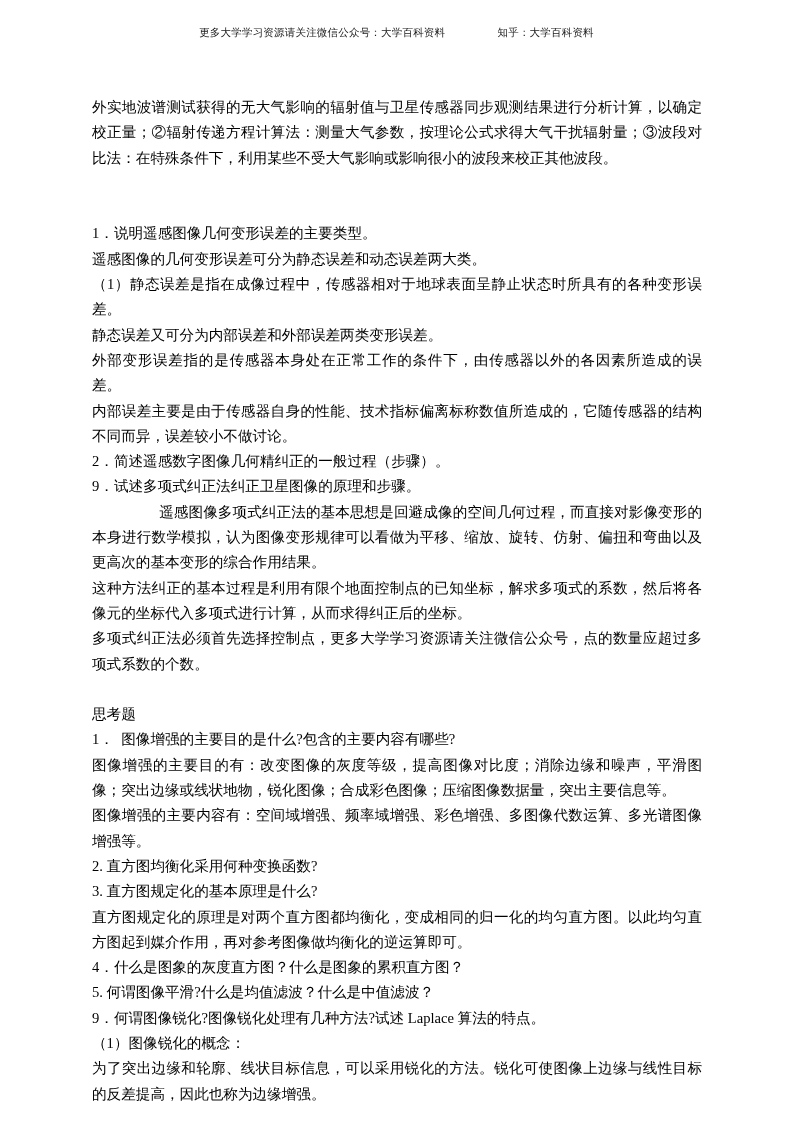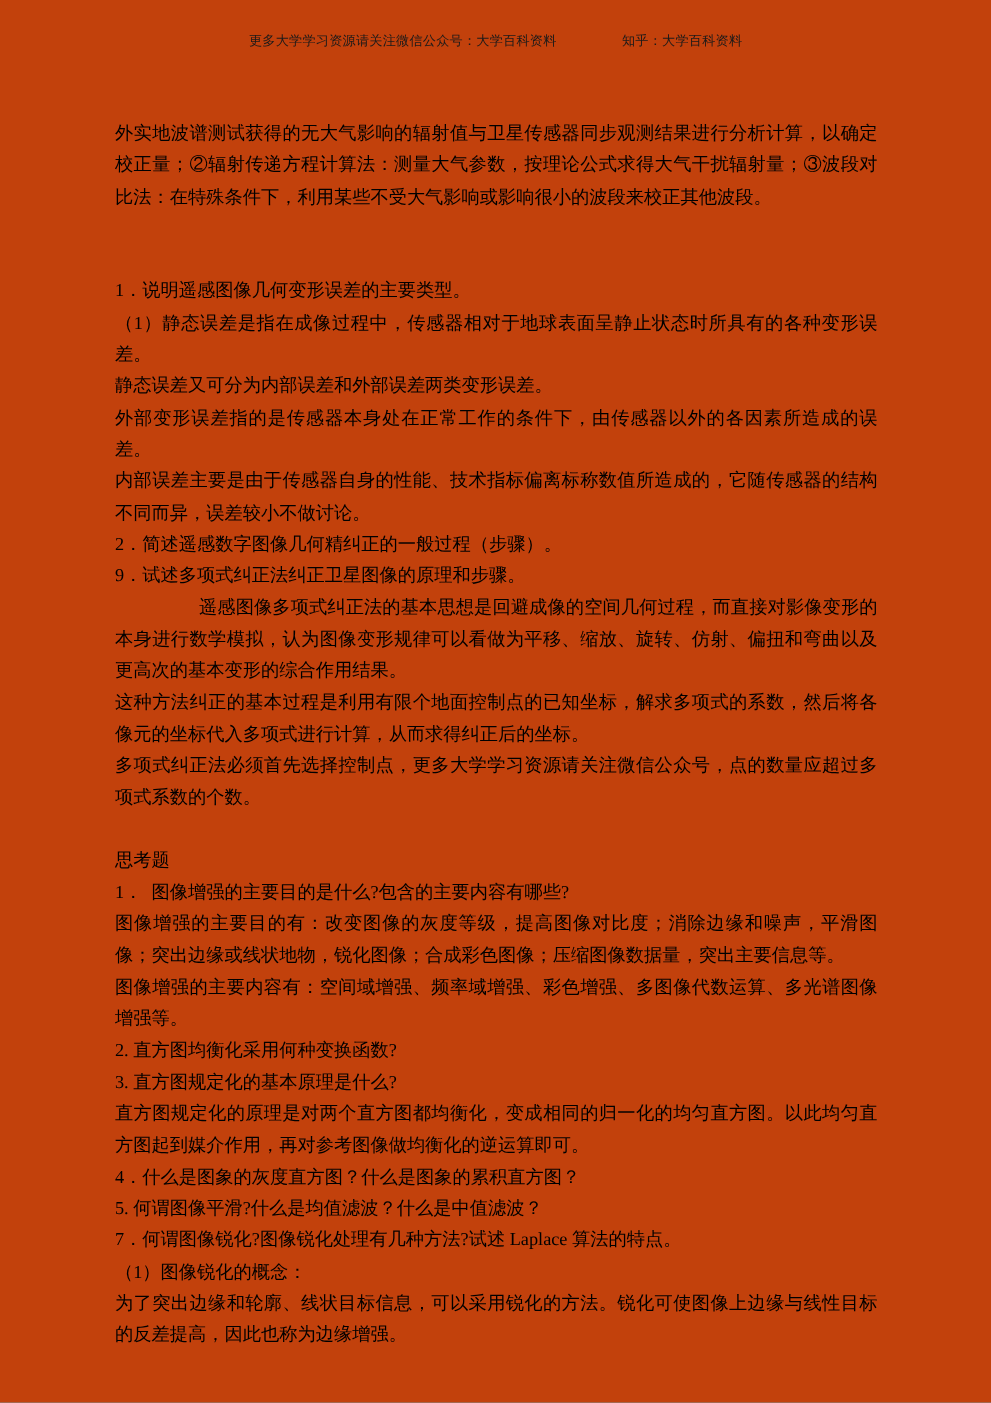--- a/index.html
+++ b/index.html
@@ -3,21 +3,21 @@
 <meta charset="utf-8">
 <style>
   html, body {
     margin: 0;
     padding: 0;
     background: #8a8a8a;
   }
   .page {
     width: 793px;
     height: 1122px;
-    background: #c2410c;
+    background: #ffffff;
     margin: 0 auto;
     position: relative;
     box-sizing: border-box;
     font-family: "Liberation Serif", "DejaVu Serif", serif;
     color: #000000;
     overflow: hidden;
   }
   .header-bar {
     position: absolute;
     top: 26px;
@@ -67,37 +67,38 @@
     <span>更多大学学习资源请关注微信公众号：大学百科资料</span>
     <span class="gap"></span>
     <span>知乎：大学百科资料</span>
   </div>
 
   <div class="body-text" id="body-text">
       <p class="indent1">外实地波谱测试获得的无大气影响的辐射值与卫星传感器同步观测结果进行分析计算，以确定校正量；②辐射传递方程计算法：测量大气参数，按理论公式求得大气干扰辐射量；③波段对比法：在特殊条件下，利用某些不受大气影响或影响很小的波段来校正其他波段。</p>
       <p class="blank"></p>
       <p class="blank"></p>
       <p class="indent1">1．说明遥感图像几何变形误差的主要类型。</p>
+      <p class="indent1">遥感图像的几何变形误差可分为静态误差和动态误差两大类。</p>
       <p class="indent1">（1）静态误差是指在成像过程中，传感器相对于地球表面呈静止状态时所具有的各种变形误差。</p>
       <p class="indent1">静态误差又可分为内部误差和外部误差两类变形误差。</p>
       <p class="indent1">外部变形误差指的是传感器本身处在正常工作的条件下，由传感器以外的各因素所造成的误差。</p>
       <p class="indent1">内部误差主要是由于传感器自身的性能、技术指标偏离标称数值所造成的，它随传感器的结构不同而异，误差较小不做讨论。</p>
       <p class="indent1">2．简述遥感数字图像几何精纠正的一般过程（步骤）。</p>
       <p class="indent1">9．试述多项式纠正法纠正卫星图像的原理和步骤。</p>
       <p class="indent-big">遥感图像多项式纠正法的基本思想是回避成像的空间几何过程，而直接对影像变形的本身进行数学模拟，认为图像变形规律可以看做为平移、缩放、旋转、仿射、偏扭和弯曲以及更高次的基本变形的综合作用结果。</p>
       <p class="indent1">这种方法纠正的基本过程是利用有限个地面控制点的已知坐标，解求多项式的系数，然后将各像元的坐标代入多项式进行计算，从而求得纠正后的坐标。</p>
       <p class="indent1">多项式纠正法必须首先选择控制点，更多大学学习资源请关注微信公众号，点的数量应超过多项式系数的个数。</p>
       <p class="blank"></p>
       <p class="indent1">思考题</p>
       <p class="indent1">1．  图像增强的主要目的是什么?包含的主要内容有哪些?</p>
       <p class="indent1">图像增强的主要目的有：改变图像的灰度等级，提高图像对比度；消除边缘和噪声，平滑图像；突出边缘或线状地物，锐化图像；合成彩色图像；压缩图像数据量，突出主要信息等。</p>
       <p class="indent1">图像增强的主要内容有：空间域增强、频率域增强、彩色增强、多图像代数运算、多光谱图像增强等。</p>
       <p class="indent1">2. 直方图均衡化采用何种变换函数?</p>
       <p class="indent1">3. 直方图规定化的基本原理是什么?</p>
       <p class="indent1">直方图规定化的原理是对两个直方图都均衡化，变成相同的归一化的均匀直方图。以此均匀直方图起到媒介作用，再对参考图像做均衡化的逆运算即可。</p>
       <p class="indent1">4．什么是图象的灰度直方图？什么是图象的累积直方图？</p>
       <p class="indent1">5. 何谓图像平滑?什么是均值滤波？什么是中值滤波？</p>
-      <p class="indent1">7．何谓图像锐化?图像锐化处理有几种方法?试述 Laplace 算法的特点。</p>
+      <p class="indent1">9．何谓图像锐化?图像锐化处理有几种方法?试述 Laplace 算法的特点。</p>
       <p class="indent1">（1）图像锐化的概念：</p>
       <p class="indent1">为了突出边缘和轮廓、线状目标信息，可以采用锐化的方法。锐化可使图像上边缘与线性目标的反差提高，因此也称为边缘增强。</p>
     </div>
 
 </div>
 
 </body></html>

